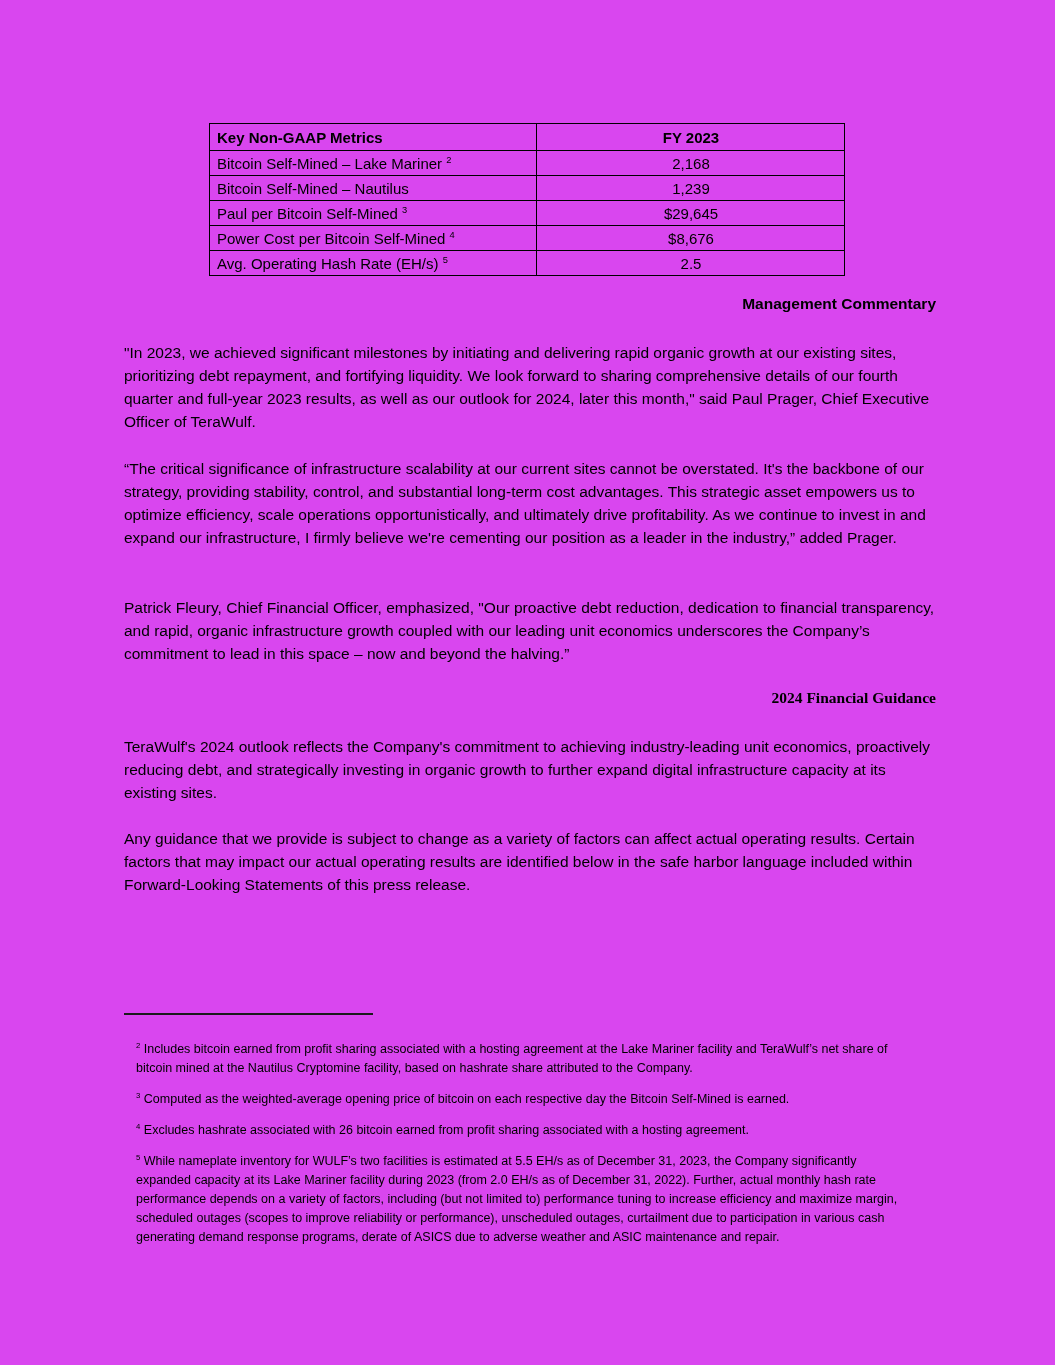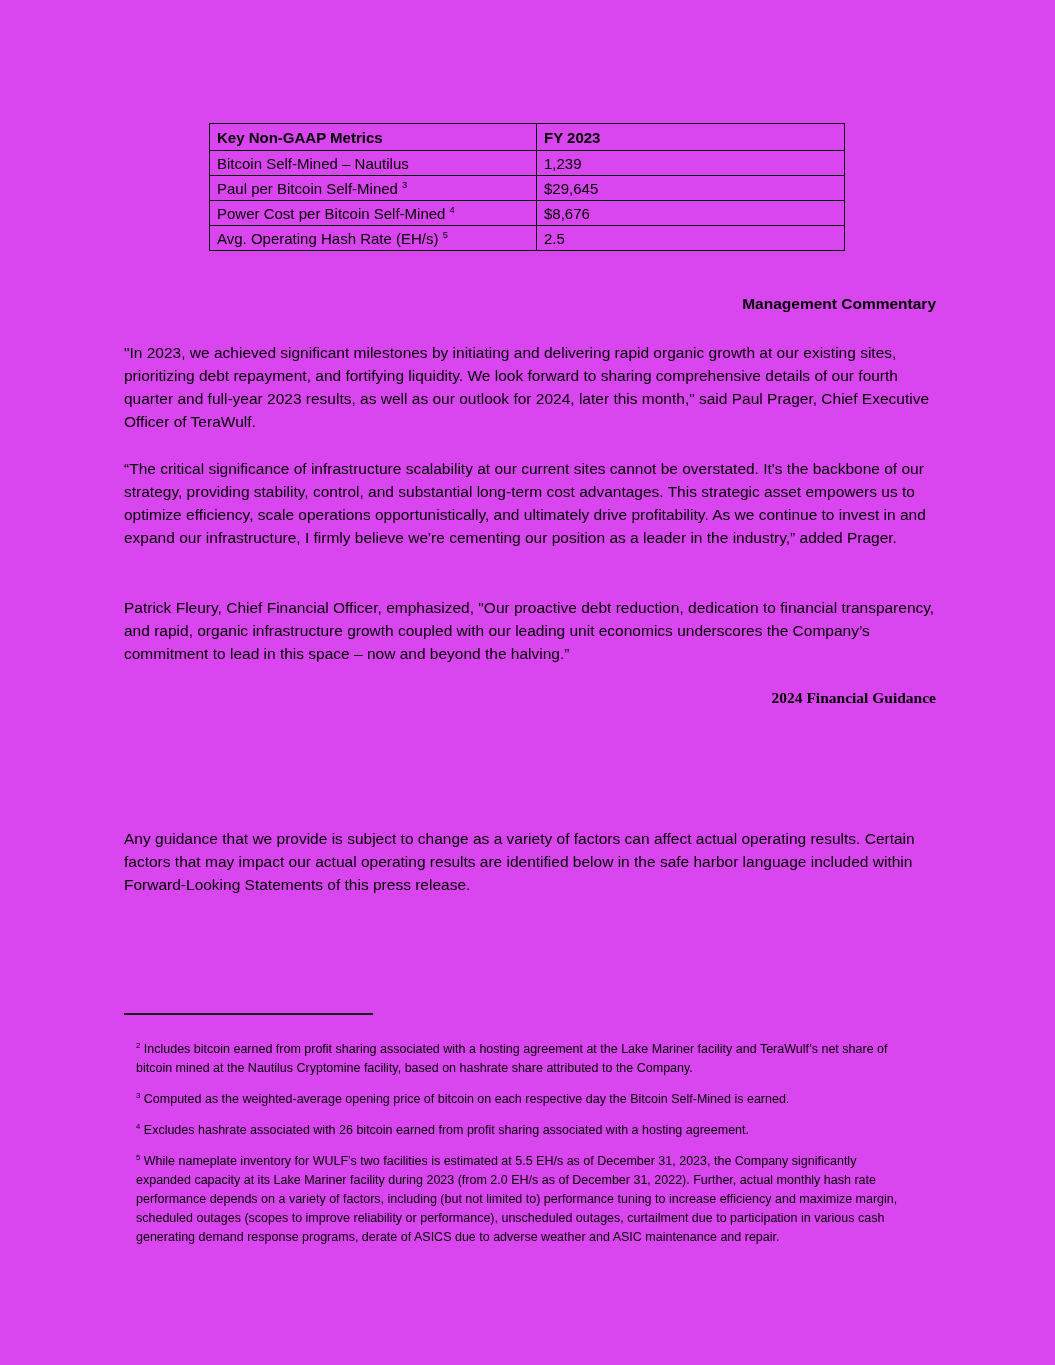--- a/index.html
+++ b/index.html
@@ -30,21 +30,21 @@
   }
   table.metrics td {
     border: 1.5px solid #000000;
     height: 22px;
     padding: 1px 6px 1px 7px;
     vertical-align: middle;
     white-space: nowrap;
     overflow: hidden;
   }
   table.metrics td.col-label { width: 313px; text-align: left; }
-  table.metrics td.col-value { width: 294px; text-align: left; }
+  table.metrics td.col-value { width: 294px; text-align: center; }
   table.metrics tr.hdr td { font-weight: bold; height: 24px; }
   sup { font-size: 0.62em; line-height: 0; }
 
   
   .blk { position: absolute; left: 124px; width: 812px; text-align: right; }
   .heading {
     font-size: 15.5px;
     font-weight: bold;
     line-height: 18px;
     margin: 0;
@@ -80,20 +80,24 @@
 
 <div class="page">
 
   <table class="metrics">
     <tbody>
       <tr class="hdr">
         <td class="col-label">Key Non-GAAP Metrics</td>
         <td class="col-value">FY 2023</td>
       </tr>
       <tr>
+        <td class="col-label"><span>Bitcoin Self-Mined – Lake Mariner</span> <sup>2</sup></td>
+        <td class="col-value">2,168</td>
+      </tr>
+      <tr>
         <td class="col-label"><span>Bitcoin Self-Mined – Nautilus</span> <sup></sup></td>
         <td class="col-value">1,239</td>
       </tr>
       <tr>
         <td class="col-label"><span>Paul per Bitcoin Self-Mined</span> <sup>3</sup></td>
         <td class="col-value">$29,645</td>
       </tr>
       <tr>
         <td class="col-label"><span>Power Cost per Bitcoin Self-Mined</span> <sup>4</sup></td>
         <td class="col-value">$8,676</td>
@@ -108,20 +112,21 @@
   <h2 class="blk heading" style="top:295px;">Management Commentary</h2>
 
   <p class="blk para" style="top:341px;">"In 2023, we achieved significant milestones by initiating and delivering rapid organic growth at our existing sites, prioritizing debt repayment, and fortifying liquidity. We look forward to sharing comprehensive details of our fourth quarter and full-year 2023 results, as well as our outlook for 2024, later this month," said Paul Prager, Chief Executive Officer of TeraWulf.</p>
 
   <p class="blk para" style="top:457px;">“The critical significance of infrastructure scalability at our current sites cannot be overstated. It's the backbone of our strategy, providing stability, control, and substantial long-term cost advantages. This strategic asset empowers us to optimize efficiency, scale operations opportunistically, and ultimately drive profitability. As we continue to invest in and expand our infrastructure, I firmly believe we're cementing our position as a leader in the industry,” added Prager.</p>
 
   <p class="blk para" style="top:596px;">Patrick Fleury, Chief Financial Officer, emphasized, "Our proactive debt reduction, dedication to financial transparency, and rapid, organic infrastructure growth coupled with our leading unit economics underscores the Company’s commitment to lead in this space – now and beyond the halving.”</p>
 
   <h2 class="blk heading" style="top:689px;font-family:Liberation Serif, serif;">2024 Financial Guidance</h2>
 
+  <p class="blk para" style="top:735px;">TeraWulf's 2024 outlook reflects the Company's commitment to achieving industry-leading unit economics, proactively reducing debt, and strategically investing in organic growth to further expand digital infrastructure capacity at its existing sites.</p>
 
   <p class="blk para" style="top:827px;">Any guidance that we provide is subject to change as a variety of factors can affect actual operating results. Certain factors that may impact our actual operating results are identified below in the safe harbor language included within Forward-Looking Statements of this press release.</p>
 
   <div class="fn-separator"></div>
 
   <div class="footnotes">
     <p class="footnote"><sup>2</sup> <span>Includes bitcoin earned from profit sharing associated with a hosting agreement at the Lake Mariner facility and TeraWulf’s net share of bitcoin mined at the Nautilus Cryptomine facility, based on hashrate share attributed to the Company.</span></p>
     <p class="footnote"><sup>3</sup> <span>Computed as the weighted-average opening price of bitcoin on each respective day the Bitcoin Self-Mined is earned.</span></p>
     <p class="footnote"><sup>4</sup> <span>Excludes hashrate associated with 26 bitcoin earned from profit sharing associated with a hosting agreement.</span></p>
     <p class="footnote"><sup>5</sup> <span>While nameplate inventory for WULF’s two facilities is estimated at 5.5 EH/s as of December 31, 2023, the Company significantly expanded capacity at its Lake Mariner facility during 2023 (from 2.0 EH/s as of December 31, 2022). Further, actual monthly hash rate performance depends on a variety of factors, including (but not limited to) performance tuning to increase efficiency and maximize margin, scheduled outages (scopes to improve reliability or performance), unscheduled outages, curtailment due to participation in various cash generating demand response programs, derate of ASICS due to adverse weather and ASIC maintenance and repair.</span></p>

